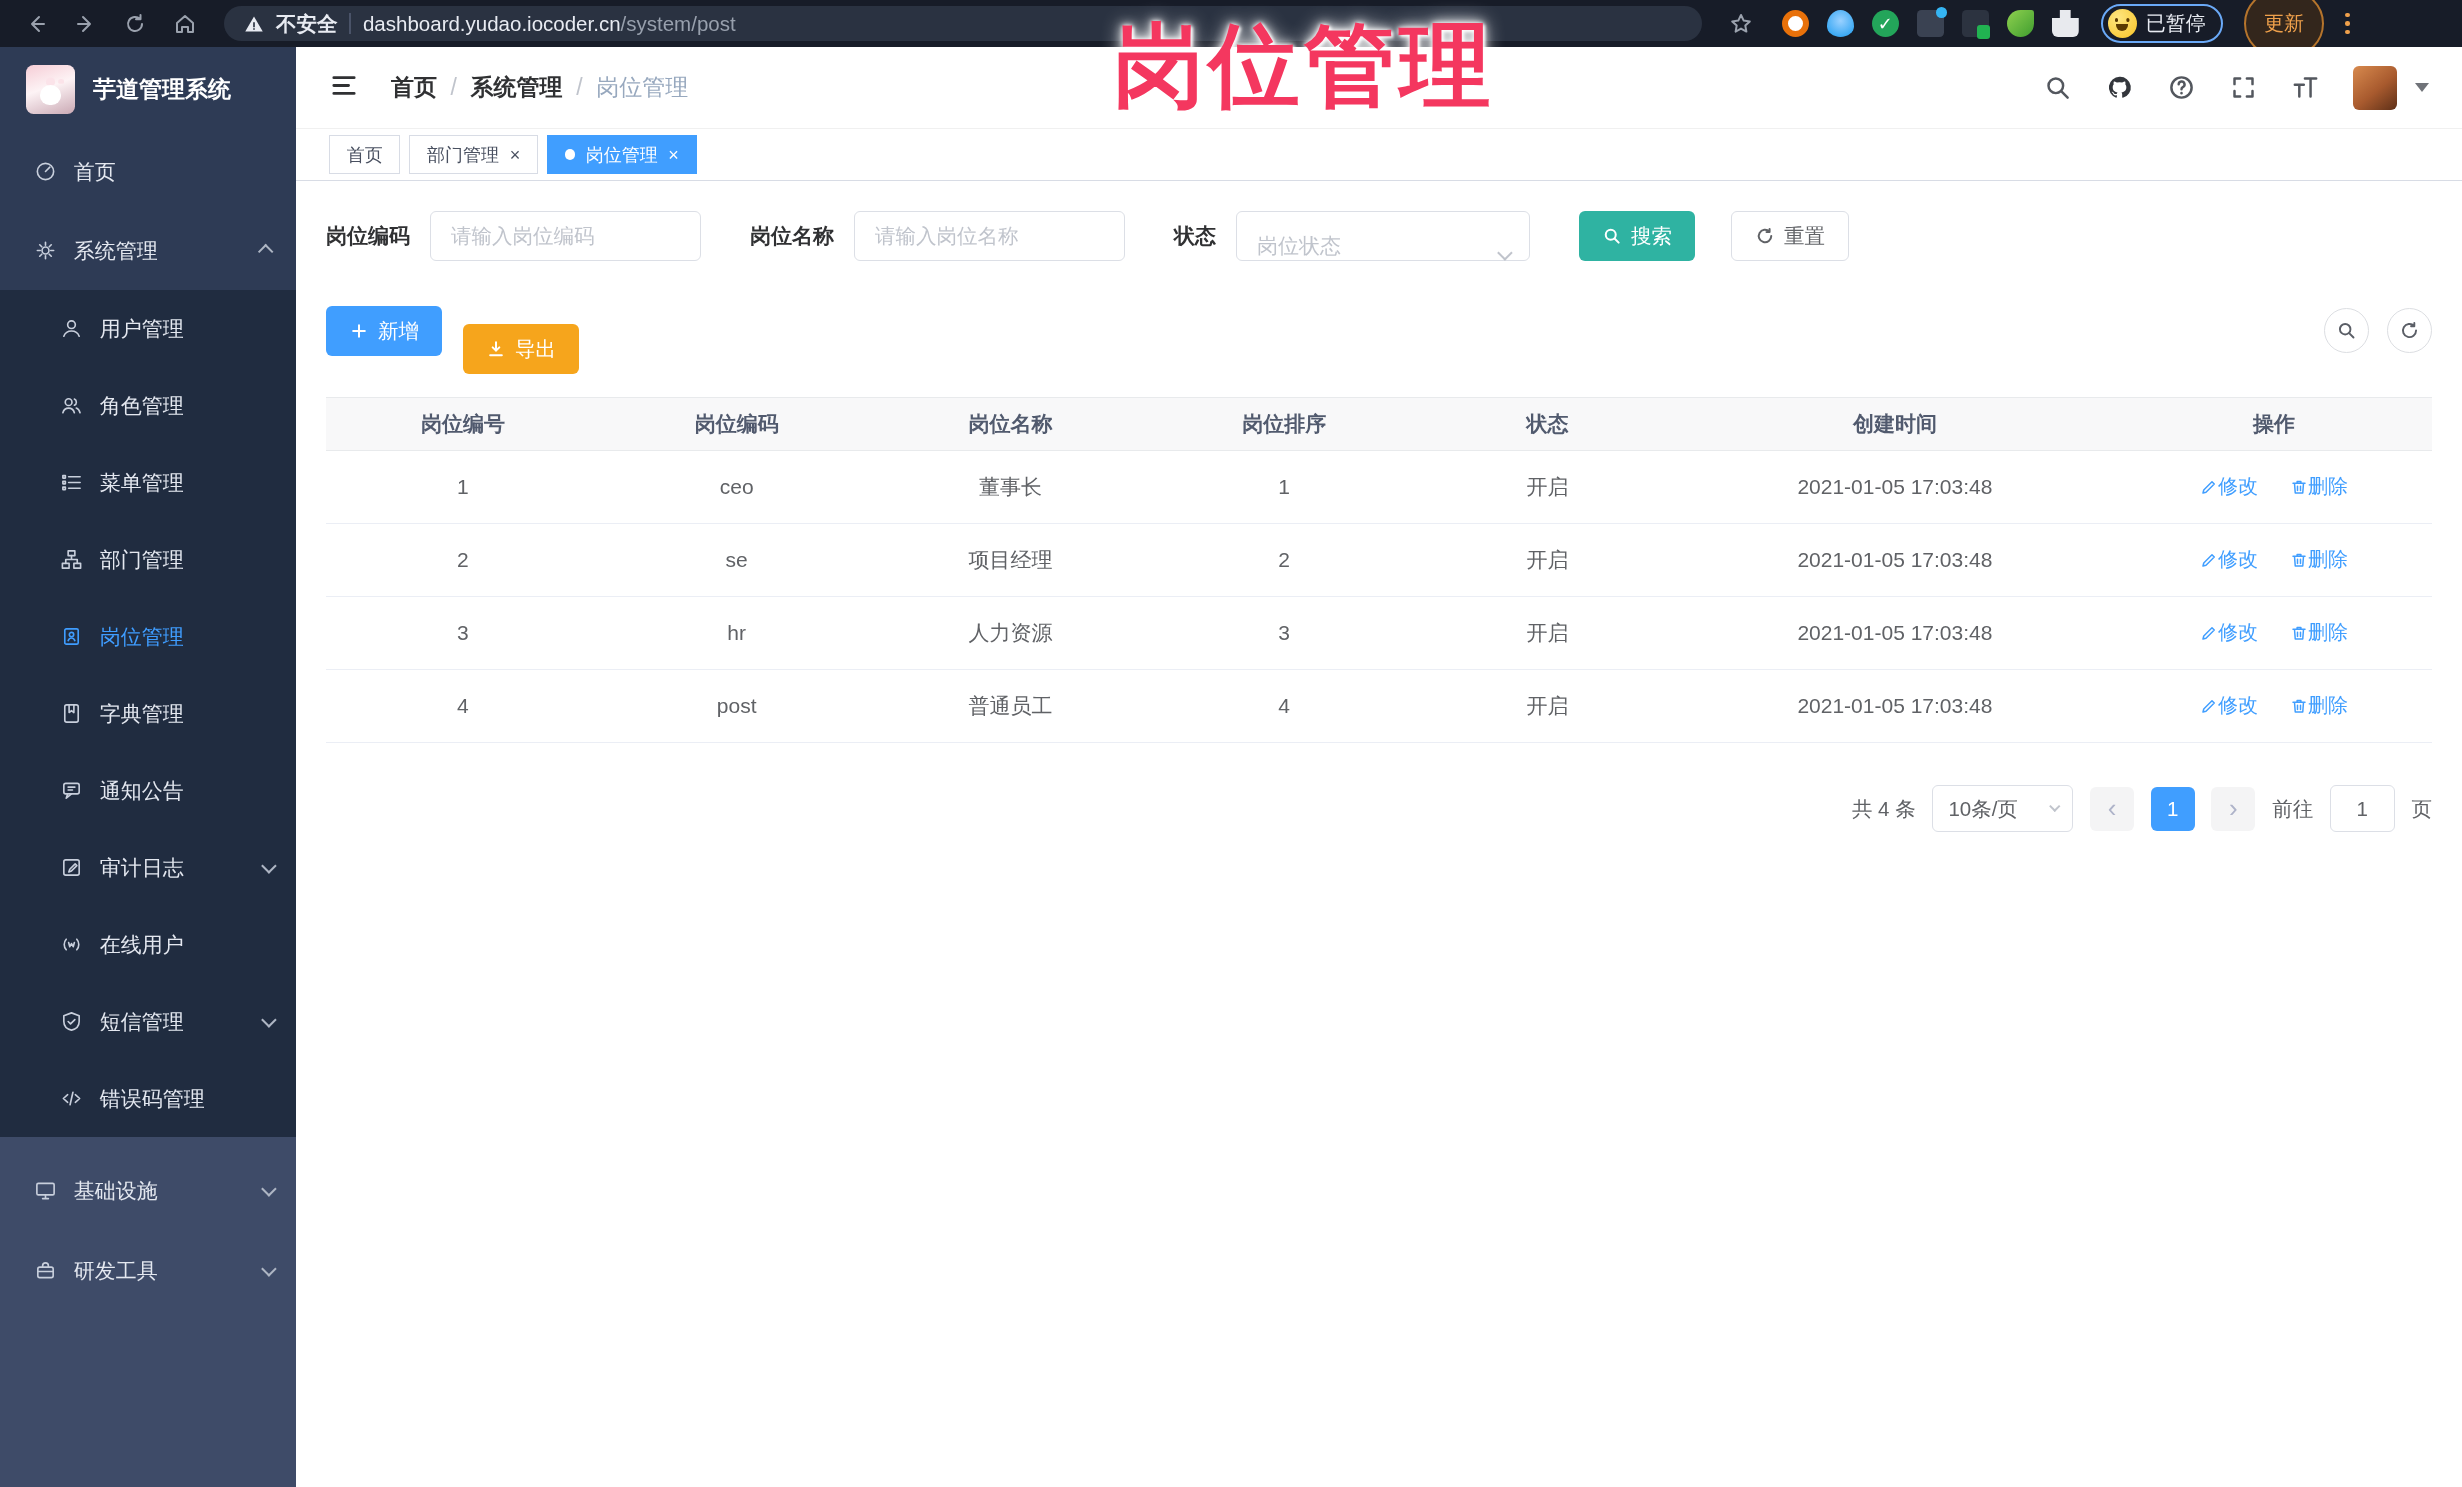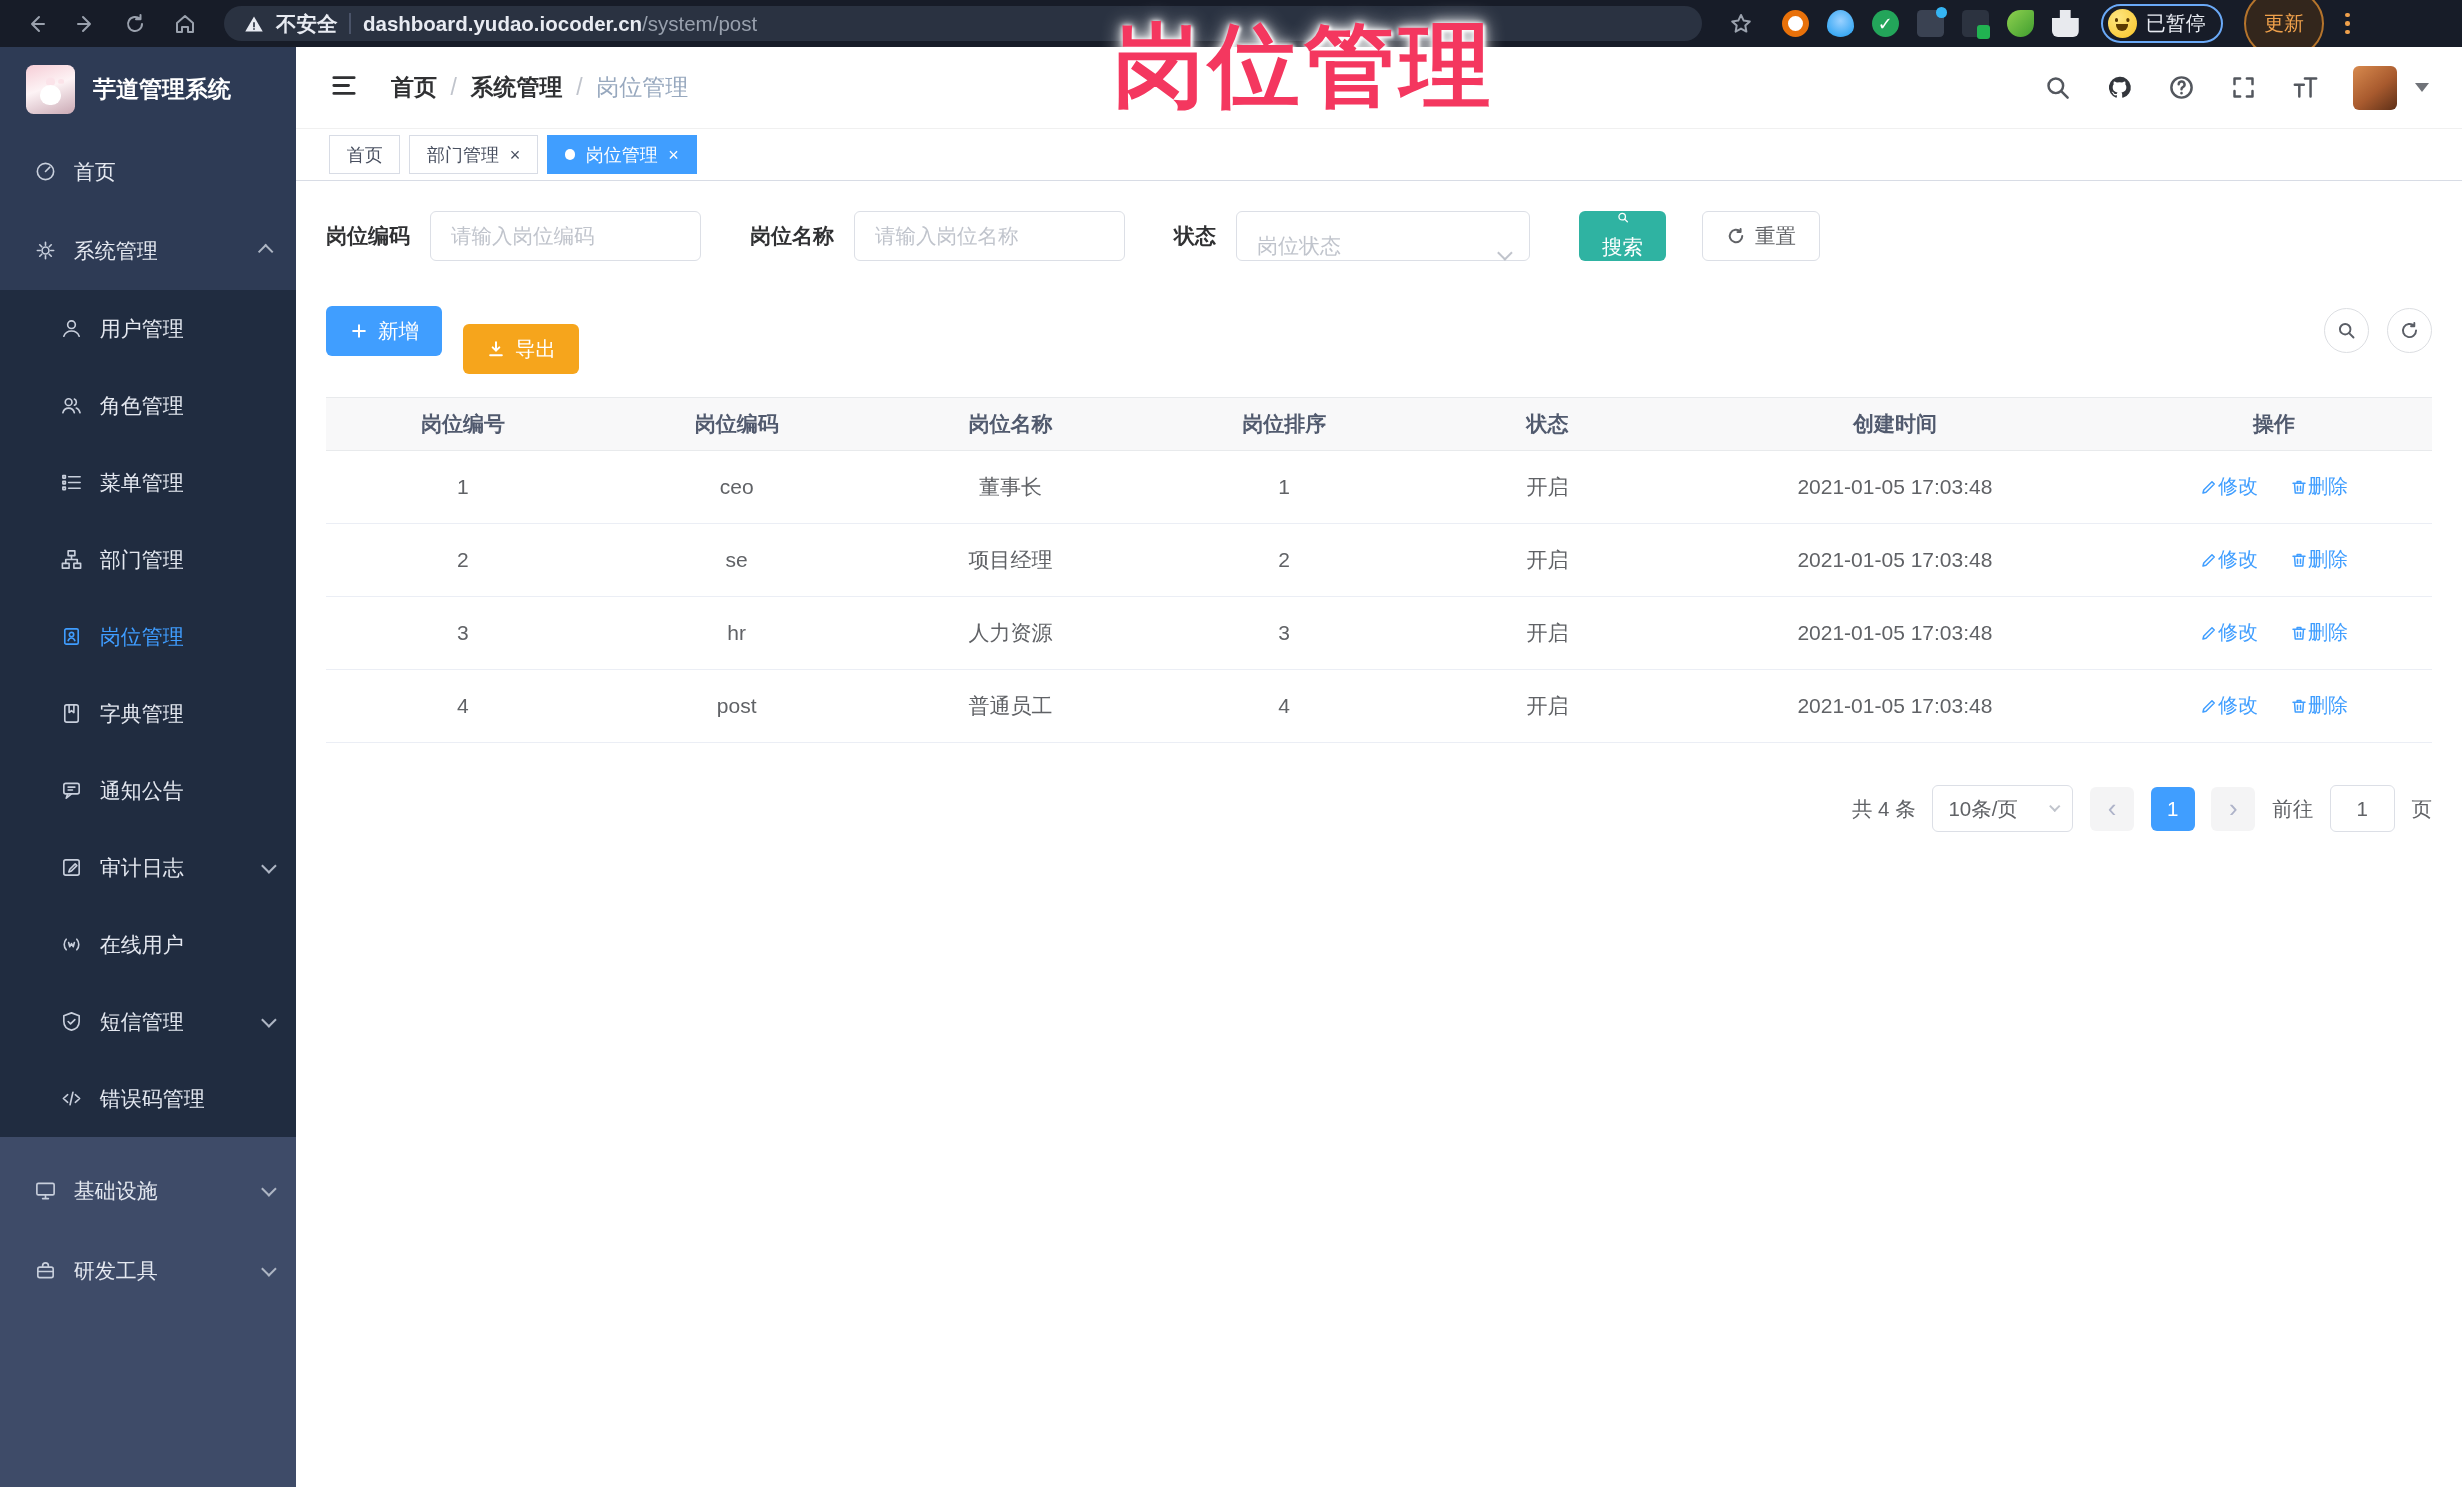--- a/index.html
+++ b/index.html
@@ -7,21 +7,21 @@
   body { font-family:"Liberation Sans","DejaVu Sans",sans-serif; font-size:21px; background:#fff; position:relative; }
 
   
   .browser-bar { height:47px; background:#171c28; display:flex; align-items:center; padding:0 15px; gap:7.6px; }
   .bicon { width:42px; height:36px; display:flex; align-items:center; justify-content:center; border-radius:6px; flex:0 0 auto; }
   .bicon svg { width:24px; height:24px; stroke:#9aa1ad; fill:none; stroke-width:2; stroke-linecap:round; stroke-linejoin:round; }
   .addr-pill { height:35px; background:#2a3241; border-radius:17.4px; display:flex; align-items:center; padding:0 20px; gap:12px; margin:0 10.6px; width:1478px; }
   .addr-pill svg { width:20px; height:20px; fill:#e8ebf2; }
   .sec-label { color:#e8ebf2; font-weight:bold; font-size:20.5px; }
   .addr-divider { width:1.5px; height:21px; background:#4a5368; }
-  .url-host { color:#e8ebf2; font-weight:bold; font-size:20.5px; }
+  .url-host { color:#e8ebf2; font-weight:normal; font-size:20.5px; }
   .url-path { color:#98a0ad; font-size:20.5px; }
   .ext-row { display:flex; align-items:center; gap:18px; margin-left:12px; }
   .ext { width:27px; height:27px; border-radius:6px; flex:0 0 auto; }
   .ext-ring { border:6.8px solid #e8710a; border-radius:50%; background:#fff; }
   .ext-pin { background:radial-gradient(circle at 50% 40%, #9ad1ff, #1a9bf0); border-radius:50% 50% 50% 50%/60% 60% 40% 40%; }
   .ext-check { background:#23a55a; border-radius:50%; color:#fff; display:flex; align-items:center; justify-content:center; font-size:18px; font-weight:bold; }
   .ext-kb { background:#3a4252; border-radius:4.5px; position:relative; }
   .ext-kb::after { content:""; position:absolute; right:-3px; top:-3px; width:10.6px; height:10.6px; border-radius:50%; background:#35b5f3; }
   .ext-cm { background:#2c3340; border-radius:4.5px; position:relative; }
   .ext-cm::after { content:""; position:absolute; right:-1.5px; bottom:-1.5px; width:13.6px; height:13.6px; border-radius:3px; background:#21b351; }
@@ -87,21 +87,21 @@
   .content { flex:1; padding:30px 30px 0 30px; position:relative; }
   .filter-row { display:flex; align-items:center; margin-bottom:26px; }
   .f-label { font-weight:bold; color:#303133; margin-right:20px; white-space:nowrap; }
   .f-input { width:271px; height:50px; border:1.5px solid #dcdfe6; border-radius:6px; padding:0 20px; font-size:20.5px; color:#606266; font-family:inherit; }
   .f-input::placeholder { color:#c0c4cc; }
   .f-group { display:flex; align-items:center; margin-right:49px; }
   .f-select { width:294px; height:50px; border:1.5px solid #dcdfe6; border-radius:6px; display:flex; align-items:flex-end; padding:0 20px; color:#c0c4cc; cursor:pointer; }
   .f-select .chev { border-color:#c0c4cc; margin-left:auto; }
   .btn { height:50px; border-radius:6px; display:inline-flex; align-items:center; justify-content:center; gap:9px; font-size:20.5px; padding:0 23px; cursor:pointer; border:none; font-family:inherit; }
   .btn svg { width:20px; height:20px; stroke:currentColor; fill:none; stroke-width:2.4; stroke-linecap:round; stroke-linejoin:round; }
-  .btn-search { background:#2fb3a2; color:#fff; margin-right:36px;flex-direction:column; }
+  .btn-search { background:#2fb3a2; color:#fff; margin-right:36px; }
   .btn-reset { background:#fff; color:#606266; border:1.5px solid #dcdfe6; }
   .btn-add { background:#409eff; color:#fff; margin-right:21px; }
   .btn-export { background:#f6a51c; color:#fff;margin-top:37px; }
   .toolbar-row { display:flex; align-items:center; margin-bottom:23px; }
   .toolbar-right { margin-left:auto; display:flex; gap:18px; }
   .circle-btn { width:45px; height:45px; border-radius:50%; border:1.5px solid #dcdee2; background:#fff; display:flex; align-items:center; justify-content:center; cursor:pointer; }
   .circle-btn svg { width:21px; height:21px; stroke:#5a5e66; fill:none; stroke-width:2.2; stroke-linecap:round; stroke-linejoin:round; }
 
   table.data { width:100%; border-collapse:collapse; table-layout:fixed; }
   table.data th { height:53px; background:#f8f8f9; color:#515a6e; font-size:21px; font-weight:bold; border-top:1.5px solid #e8eaec; border-bottom:1.5px solid #e8eaec; text-align:center; }

